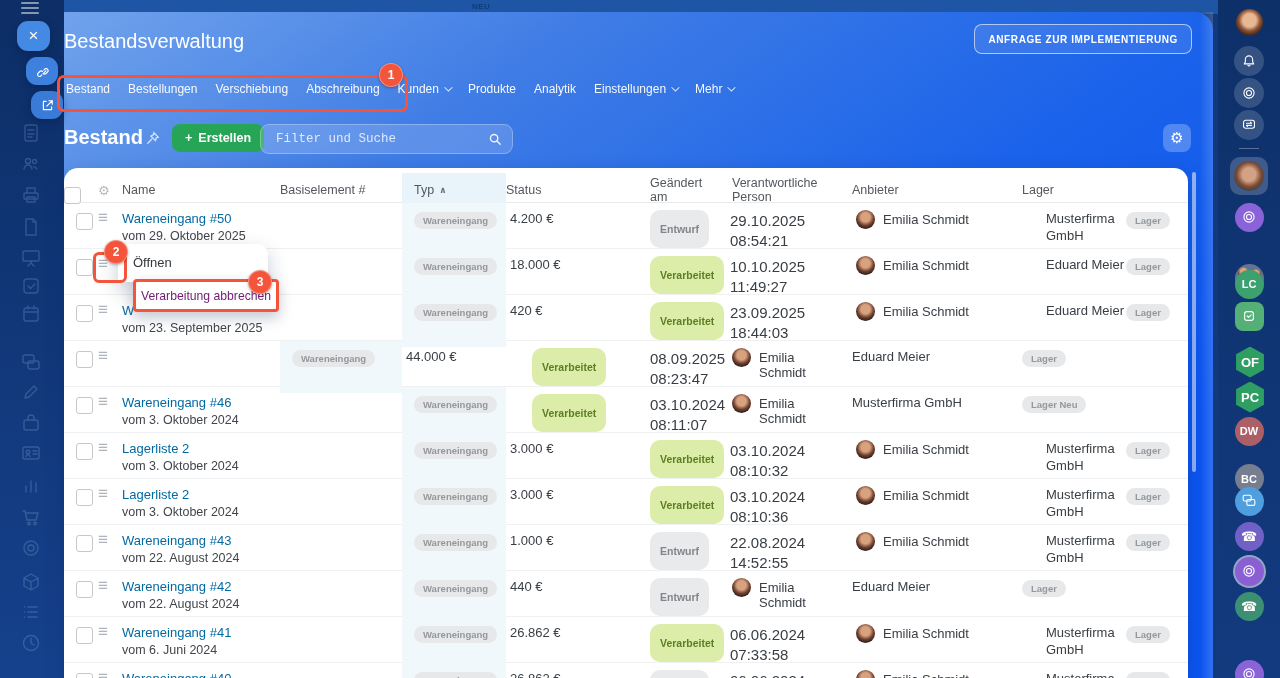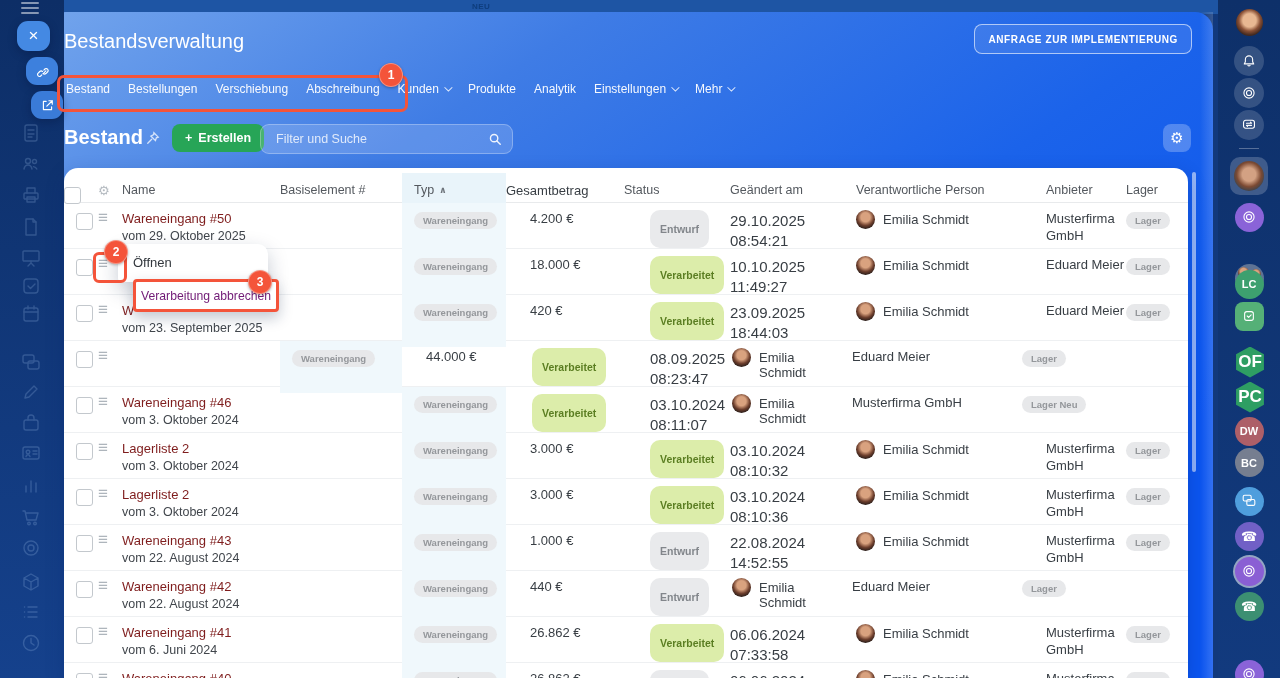--- a/index.html
+++ b/index.html
@@ -42,21 +42,21 @@
   
   .sec-title{position:absolute;left:64px;top:126px;font-size:20px;font-weight:700;color:#fff;z-index:5;}
   .pin{position:absolute;left:146px;top:131px;z-index:5;opacity:.75;}
   .pin svg{width:14px;height:14px;stroke:#fff;fill:none;stroke-width:1.5;stroke-linecap:round;}
   .btn-create{position:absolute;left:172px;top:124px;height:28px;padding:0 13px;z-index:5;display:flex;align-items:center;gap:6px;
     background:#27a557;border-radius:8px;color:#fff;font-size:12.5px;font-weight:700;}
   .search{position:absolute;left:260px;top:124px;width:228px;height:28px;z-index:5;
     background:rgba(255,255,255,.16);border:1px solid rgba(255,255,255,.28);border-radius:9px;
     display:flex;align-items:center;padding:0 10px 0 13px;}
   .search input{flex:1;background:transparent;border:none;outline:none;color:#c4b5fd;font-size:12.5px;
-    font-family:Liberation Sans, sans-serif;}
+    font-family:Liberation Mono, monospace;}
   .search input::placeholder{color:rgba(255,255,255,.8);}
   .search svg{width:14px;height:14px;stroke:rgba(255,255,255,.9);fill:none;stroke-width:1.6;stroke-linecap:round;}
   .btn-gear{position:absolute;left:1163px;top:124px;width:28px;height:28px;z-index:5;
     background:rgba(255,255,255,.25);border-radius:8px;color:#fff;font-size:15px;
     display:flex;align-items:center;justify-content:center;}
   .scroll-thumb{position:absolute;left:1192px;top:172px;width:4px;height:300px;border-radius:2px;
     background:rgba(255,255,255,.55);z-index:5;}
 
   
   .card{position:absolute;left:64px;top:168px;width:1124px;height:510px;background:#fff;
@@ -69,24 +69,24 @@
   .sort{font-size:9px;font-weight:700;color:#6e747b;margin-left:5px;}
   .cb{width:15px;height:15px;border:1.5px solid #c3c8cd;border-radius:3px;background:#fff;display:inline-block;}
   .gear-sm{color:#b4bac0;font-size:13px;}
   .trow{height:45px;border-top:1px solid #eef0f2;}
   .trow:first-child{border-top:none;}
   .cell{padding-top:8px;}
   .c-check{padding-left:12px;padding-top:10px;}
   .c-drag{padding-top:6px;color:#aeb5bc;font-size:17px;line-height:1;}
   .c-typ{background:#f0f8fc;height:45px;padding-top:7px;padding-left:12px;}
   .thead .h-typ{padding-left:12px;}
-  .nlink{color:#7f1d1d;font-size:13px;text-decoration:none;display:block;}
+  .nlink{color:#0369a1;font-size:13px;text-decoration:none;display:block;}
   .nsub{color:#41464c;font-size:12.5px;margin-top:3px;}
   .c-amt,.c-changed,.c-anb{font-size:13px;color:#383e44;}
-  .c-amt{padding-left:24px;}
+  .c-amt{padding-left:4px;}
   .c-status{padding-left:26px;padding-top:7px;}
   .c-changed{padding-left:26px;line-height:1.3;font-size:15px;width:124px;}
   .c-person{padding-left:28px;display:flex;align-items:flex-start;gap:8px;font-size:13px;color:#383e44;padding-top:9px;}
   .c-anb{padding-left:24px;line-height:1.3;}
   .pill{display:inline-block;padding:13px 10px;border-radius:10px;font-size:10.5px;font-weight:700;}
   .pill.gray{background:#e9eaec;color:#82868b;}
   .pill.green{background:#dcedaa;color:#5b7e22;}
   .chip{display:inline-block;padding:3px 9px;border-radius:10px;font-size:9.5px;font-weight:700;
     background:#e7e8ea;color:#94979b;white-space:nowrap;}
   .avatar{width:19px;height:19px;border-radius:50%;flex:0 0 19px;margin-top:-2px;
@@ -107,21 +107,21 @@
     box-shadow:0 1px 3px rgba(0,0,0,.3);border:1px solid rgba(255,255,255,.35);}
   .b1{left:379px;top:63px;} .b2{left:104px;top:240px;} .b3{left:248px;top:270px;}
 
   
   .rr{position:absolute;z-index:6;display:flex;align-items:center;justify-content:center;color:#fff;}
   .rr-circle{width:30px;height:30px;border-radius:50%;background:rgba(255,255,255,.16);}
   .rr-circle svg,.rr-badge svg,.rr-square svg{width:16px;height:16px;stroke:#fff;fill:none;stroke-width:1.5;
     stroke-linecap:round;stroke-linejoin:round;}
   .rr-badge{width:29px;height:29px;border-radius:50%;font-size:11px;font-weight:700;}
   .rr-badge.ringed{box-shadow:0 0 0 2px rgba(255,255,255,.55);}
-  .rr-hex{width:31px;height:31px;font-size:17px;font-weight:700;
+  .rr-hex{width:31px;height:31px;font-size:13px;font-weight:700;
     clip-path:polygon(50% 0,95% 25%,95% 75%,50% 100%,5% 75%,5% 25%);}
   .rr-square{width:29px;height:29px;border-radius:8px;}
   .rr-tile{width:38px;height:38px;border-radius:10px;background:rgba(255,255,255,.2);}
   .rr-photo{width:27px;height:27px;border-radius:50%;position:relative;overflow:hidden;}
   .ph-woman{background:radial-gradient(circle at 50% 42%,#e8b892 32%,#8a5136 52%,#43291f 72%);}
   .ph-man{width:30px;height:30px;background:radial-gradient(circle at 50% 45%,#d3a183 30%,#7c4a33 55%,#35424f 78%);}
   .ph-group{width:29px;height:29px;background:#5e7395;}
   .ph-group i{position:absolute;border-radius:50%;background:radial-gradient(circle at 50% 40%,#d9a27f 35%,#5c3728 70%);}
   .ph-group i:nth-child(1){left:3px;top:3px;width:11px;height:11px;}
   .ph-group i:nth-child(2){right:3px;top:5px;width:10px;height:10px;}
@@ -253,21 +253,21 @@
       </div>
       <div class="rr rr-hex" style="background: rgb(46, 158, 99); left: 16.5px; top: 346.5px;">
         <span>OF</span>
       </div>
       <div class="rr rr-hex" style="background: rgb(46, 158, 99); left: 16.5px; top: 381.5px; justify-content: center;">
         <span>PC</span>
       </div>
       <div class="rr rr-badge" style="background: rgb(173, 95, 104); left: 16.5px; top: 416.5px;">
         <span>DW</span>
       </div>
-      <div class="rr rr-badge" style="background: rgb(118, 126, 144); left: 16.5px; top: 448px;">
+      <div class="rr rr-badge" style="background: rgb(118, 126, 144); left: 16.5px; top: 464px;">
         <span>BC</span>
       </div>
       <div class="rr rr-badge" style="background: rgb(79, 158, 221); left: 16.5px; top: 486.5px;">
         <svg viewBox="0 0 22 22" fill="none" stroke="currentColor" stroke-width="1.4" stroke-linecap="round" stroke-linejoin="round">
           <rect x="3" y="3" width="11" height="8" rx="2"></rect>
           <rect x="8" y="9" width="11" height="8" rx="2"></rect>
         </svg>
       </div>
       <div class="rr rr-badge" style="background: rgb(113, 96, 198); left: 16.5px; top: 521.5px;">
         <span class="phone-glyph">☎</span>
@@ -378,21 +378,20 @@
         </div>
       <div class="hc">
           <span class="gear-sm">⚙</span>
         </div>
       <div class="hc">Name</div>
       <div class="hc">Basiselement #</div>
       <div class="hc tint h-typ">
           <span>Typ</span>
           <span class="sort">∧</span>
         </div>
-      <div class="hc c-amt">Gesamtbetrag</div>
       <div class="hc c-status" style="padding-top:0">Status</div>
       <div class="hc" style="padding-left:26px">Geändert am</div>
       <div class="hc" style="padding-left:28px">Verantwortliche Person</div>
       <div class="hc" style="padding-left:24px">Anbieter</div>
       <div class="hc">Lager</div>
     </div>
     <div id="rows">
   <div class="grid trow">
     <div class="cell c-check"><span class="cb"></span></div>
     <div class="cell c-drag"><span>≡</span></div>

